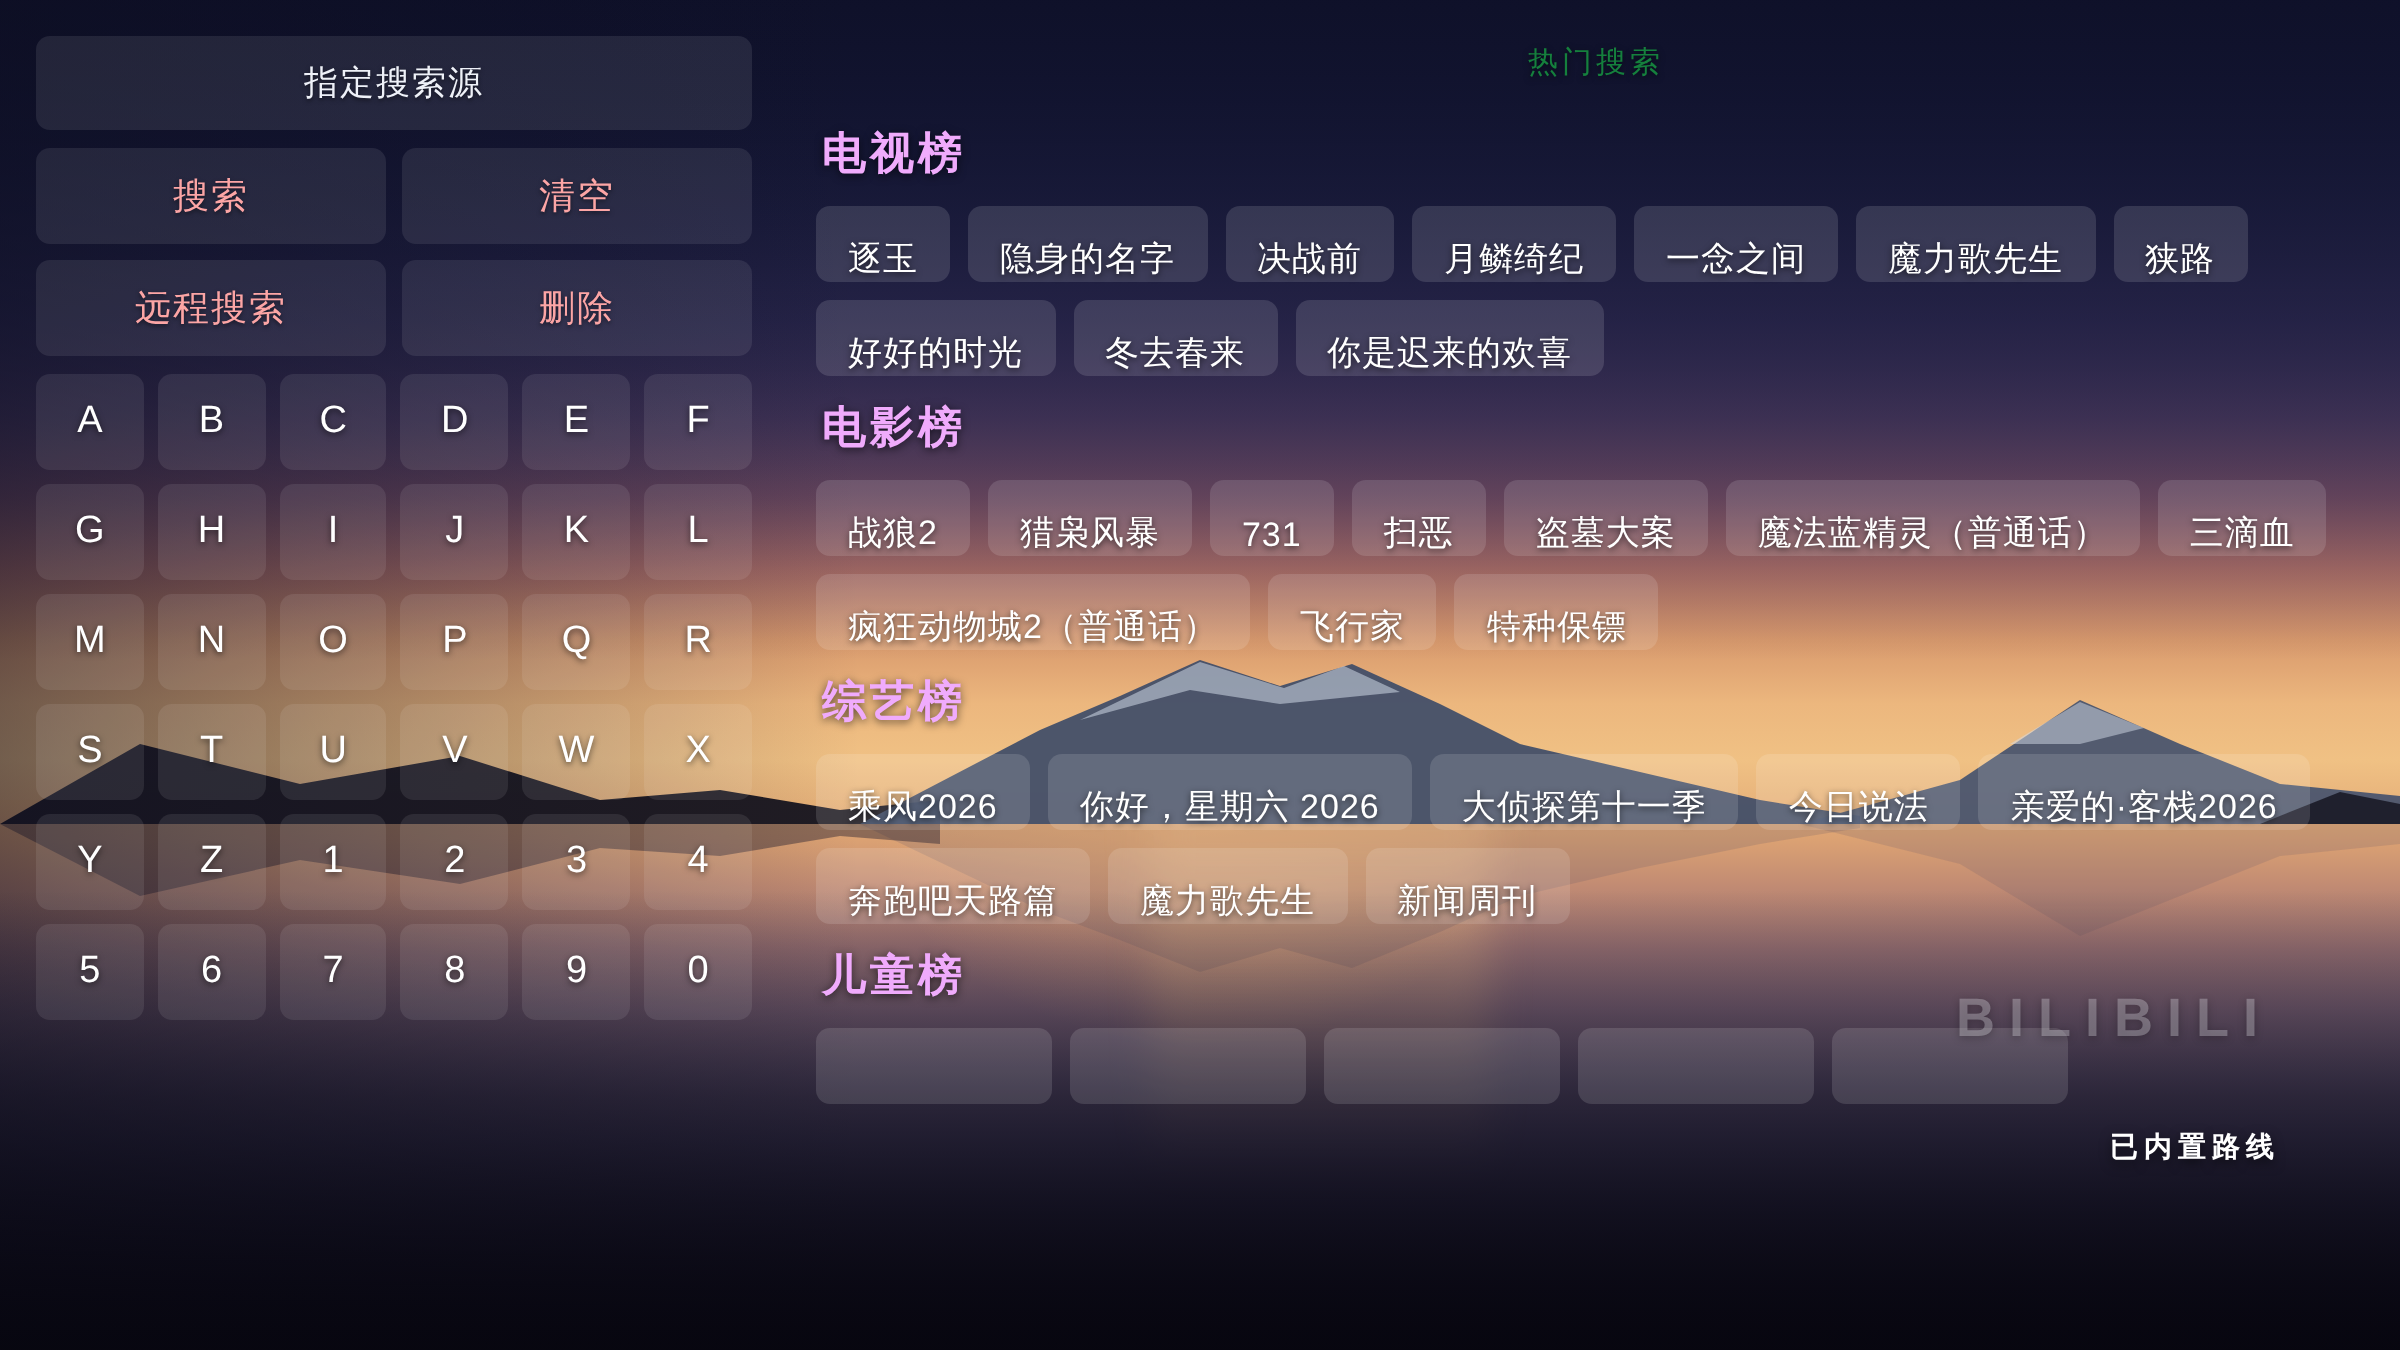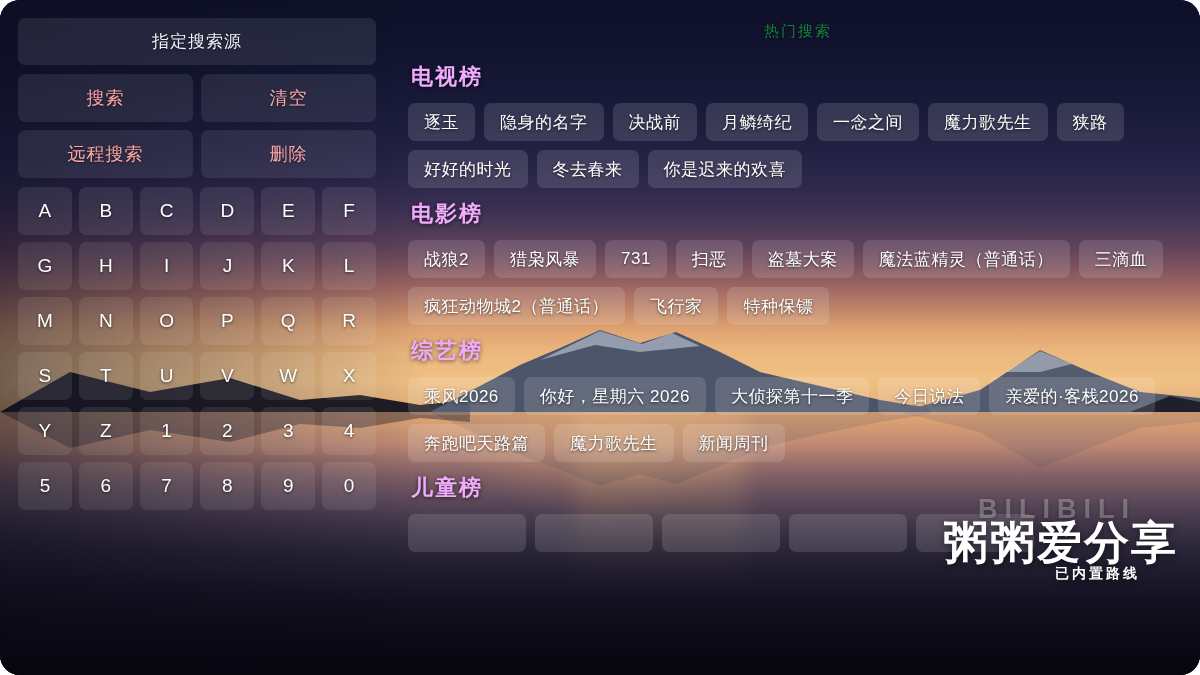--- a/index.html
+++ b/index.html
@@ -11,21 +11,20 @@
     overflow: hidden;
     font-family: "Liberation Sans", "DejaVu Sans", sans-serif;
   }
 
   #app {
     position: relative;
     width: 1200px;
     height: 675px;
     overflow: hidden;
     background: #10122a;
-    border-radius: 20px;
   }
 
   
   .bg { position: absolute; inset: 0; overflow: hidden; }
 
   
   .bg-sky {
     position: absolute; left: 0; right: 0; top: 0; height: 400px;
     background: linear-gradient(to bottom,
       #181a3d 0%,
@@ -172,21 +171,21 @@
     text-shadow: 0 1px 4px rgba(0,0,0,.65);
   }
 
   .tags { display: flex; flex-wrap: wrap; gap: 9px 9px; }
 
   .tag {
     background: rgba(255,255,255,.13);
     border-radius: 7px;
     padding: 0 16px;
     height: 38px;
-    display: flex; align-items: center;
+    display: flex; align-items: flex-end;
     color: #ffffff; font-size: 17px; letter-spacing: .5px;
     white-space: nowrap;
     text-shadow: 0 1px 3px rgba(0,0,0,.65);
   }
 
   
   .wm-bili {
     position: absolute; right: 64px; top: 494px;
     font-size: 27px; font-weight: bold; letter-spacing: 7px;
     color: rgba(240,240,245,.30);
@@ -494,16 +493,15 @@
             </div>
             <div class="tag" style="width: 118px;">
               <span></span>
             </div>
           </div>
         </div>
       </div>
   </div>
 
   <div class="wm-bili">BILIBILI</div>
-  <div class="wm-main">粥粥爱分享</div>
   <div class="wm-sub">已内置路线</div>
 
 </div>
 
 </body></html>

